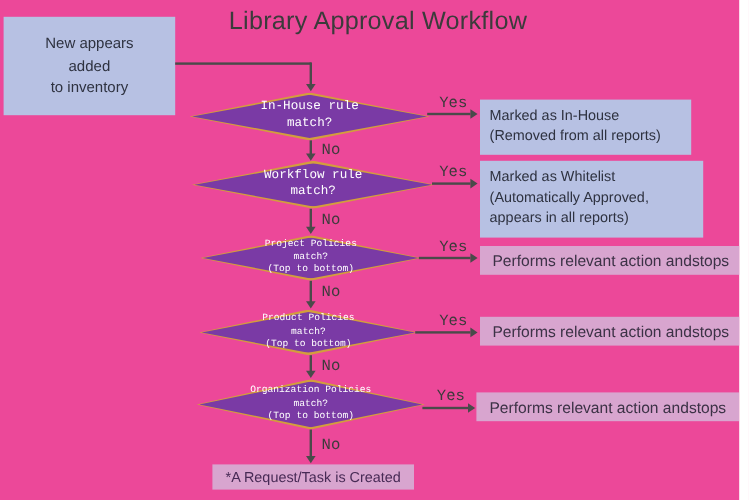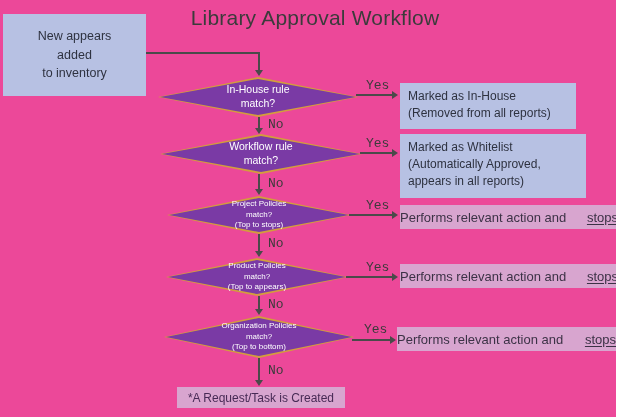--- a/index.html
+++ b/index.html
@@ -32,20 +32,21 @@
     color: var(--blue_ink);
     font-size: 12.5px;
     line-height: 1.5;
     display: flex; align-items: center; justify-content: center;
     text-align: center;
   }
 
   
   .diamond {
     position: absolute;
+    font-family: Liberation Mono, monospace;
   }
   .diamond .d-outer {
     position: absolute; inset: 0;
     background: var(--gold_border);
     clip-path: polygon(50% 0, 100% 50%, 50% 100%, 0 50%);
   }
   .diamond .d-inner {
     position: absolute; inset: 2px;
     background: var(--purple_fill);
     clip-path: polygon(50% 0, 100% 50%, 50% 100%, 0 50%);
@@ -97,27 +98,27 @@
     padding: 5px 8px;
   }
   #info1 { left: 400px; top: 83px;  width: 176px; height: 46px; }
   #info2 { left: 400px; top: 134px; width: 186px; height: 64px; }
 
   .action-box {
     position: absolute;
     background: var(--pink_fill);
     color: var(--action_ink);
     font-size: 13px;
-    display: flex; align-items: center; justify-content: space-between;
+    display: flex; align-items: center; justify-content: center;
     white-space: nowrap;
   }
   #act1 { left: 400px; top: 205px; width: 218px; height: 24px; }
   #act2 { left: 400px; top: 264px; width: 218px; height: 24px; }
   #act3 { left: 397px; top: 327px; width: 219px; height: 24px; }
-  .action-box .u { text-decoration: underline; text-underline-offset: 2px; }
+  .action-box .u { text-underline-offset: 2px; }
 
   
   .end-box {
     position: absolute;
     left: 177px; top: 387px; width: 168px; height: 21px;
     background: var(--pink_fill);
     color: var(--end_ink);
     font-size: 12px;
     display: flex; align-items: center; justify-content: center;
     white-space: nowrap;
@@ -148,28 +149,28 @@
     <div class="d-outer"></div>
     <div class="d-inner"></div>
     <div class="d-label d-big multiline">Workflow rule
 match?</div>
   </div>
   <div class="diamond" id="d3">
     <div class="d-outer"></div>
     <div class="d-inner"></div>
     <div class="d-label d-small multiline">Project Policies
 match?
-(Top to stops)</div>
+(Top to bottom)</div>
   </div>
   <div class="diamond" id="d4">
     <div class="d-outer"></div>
     <div class="d-inner"></div>
     <div class="d-label d-small multiline">Product Policies
 match?
-(Top to appears)</div>
+(Top to bottom)</div>
   </div>
   <div class="diamond" id="d5">
     <div class="d-outer"></div>
     <div class="d-inner"></div>
     <div class="d-label d-small multiline">Organization Policies
 match?
 (Top to bottom)</div>
   </div>
 
   <div class="vline" style="left:258px; top:117px; height:12px;"></div>

